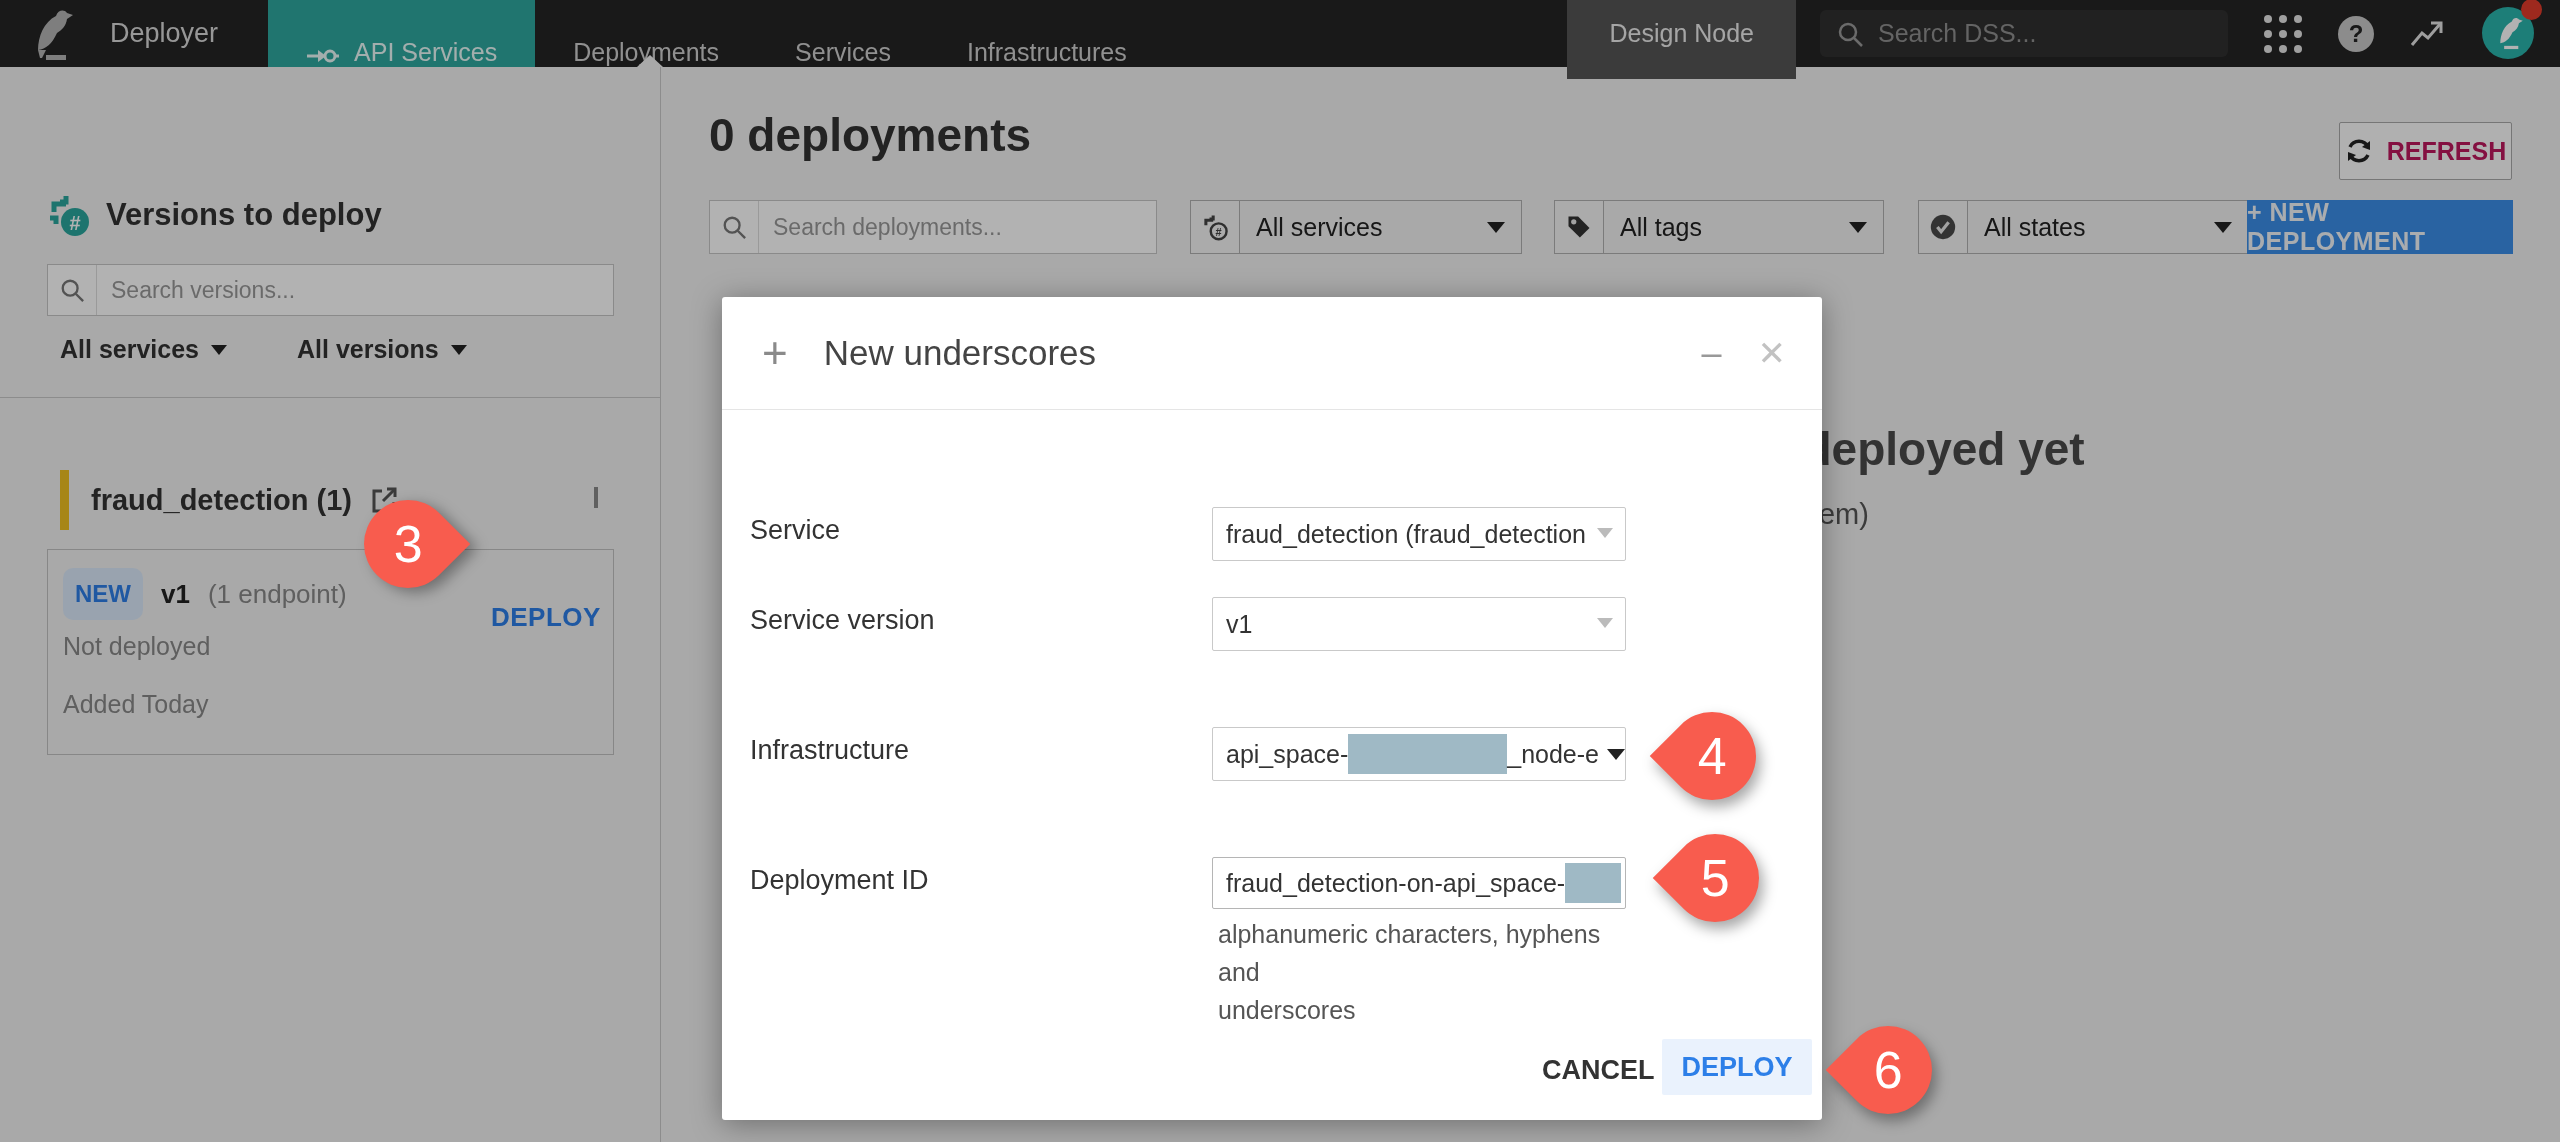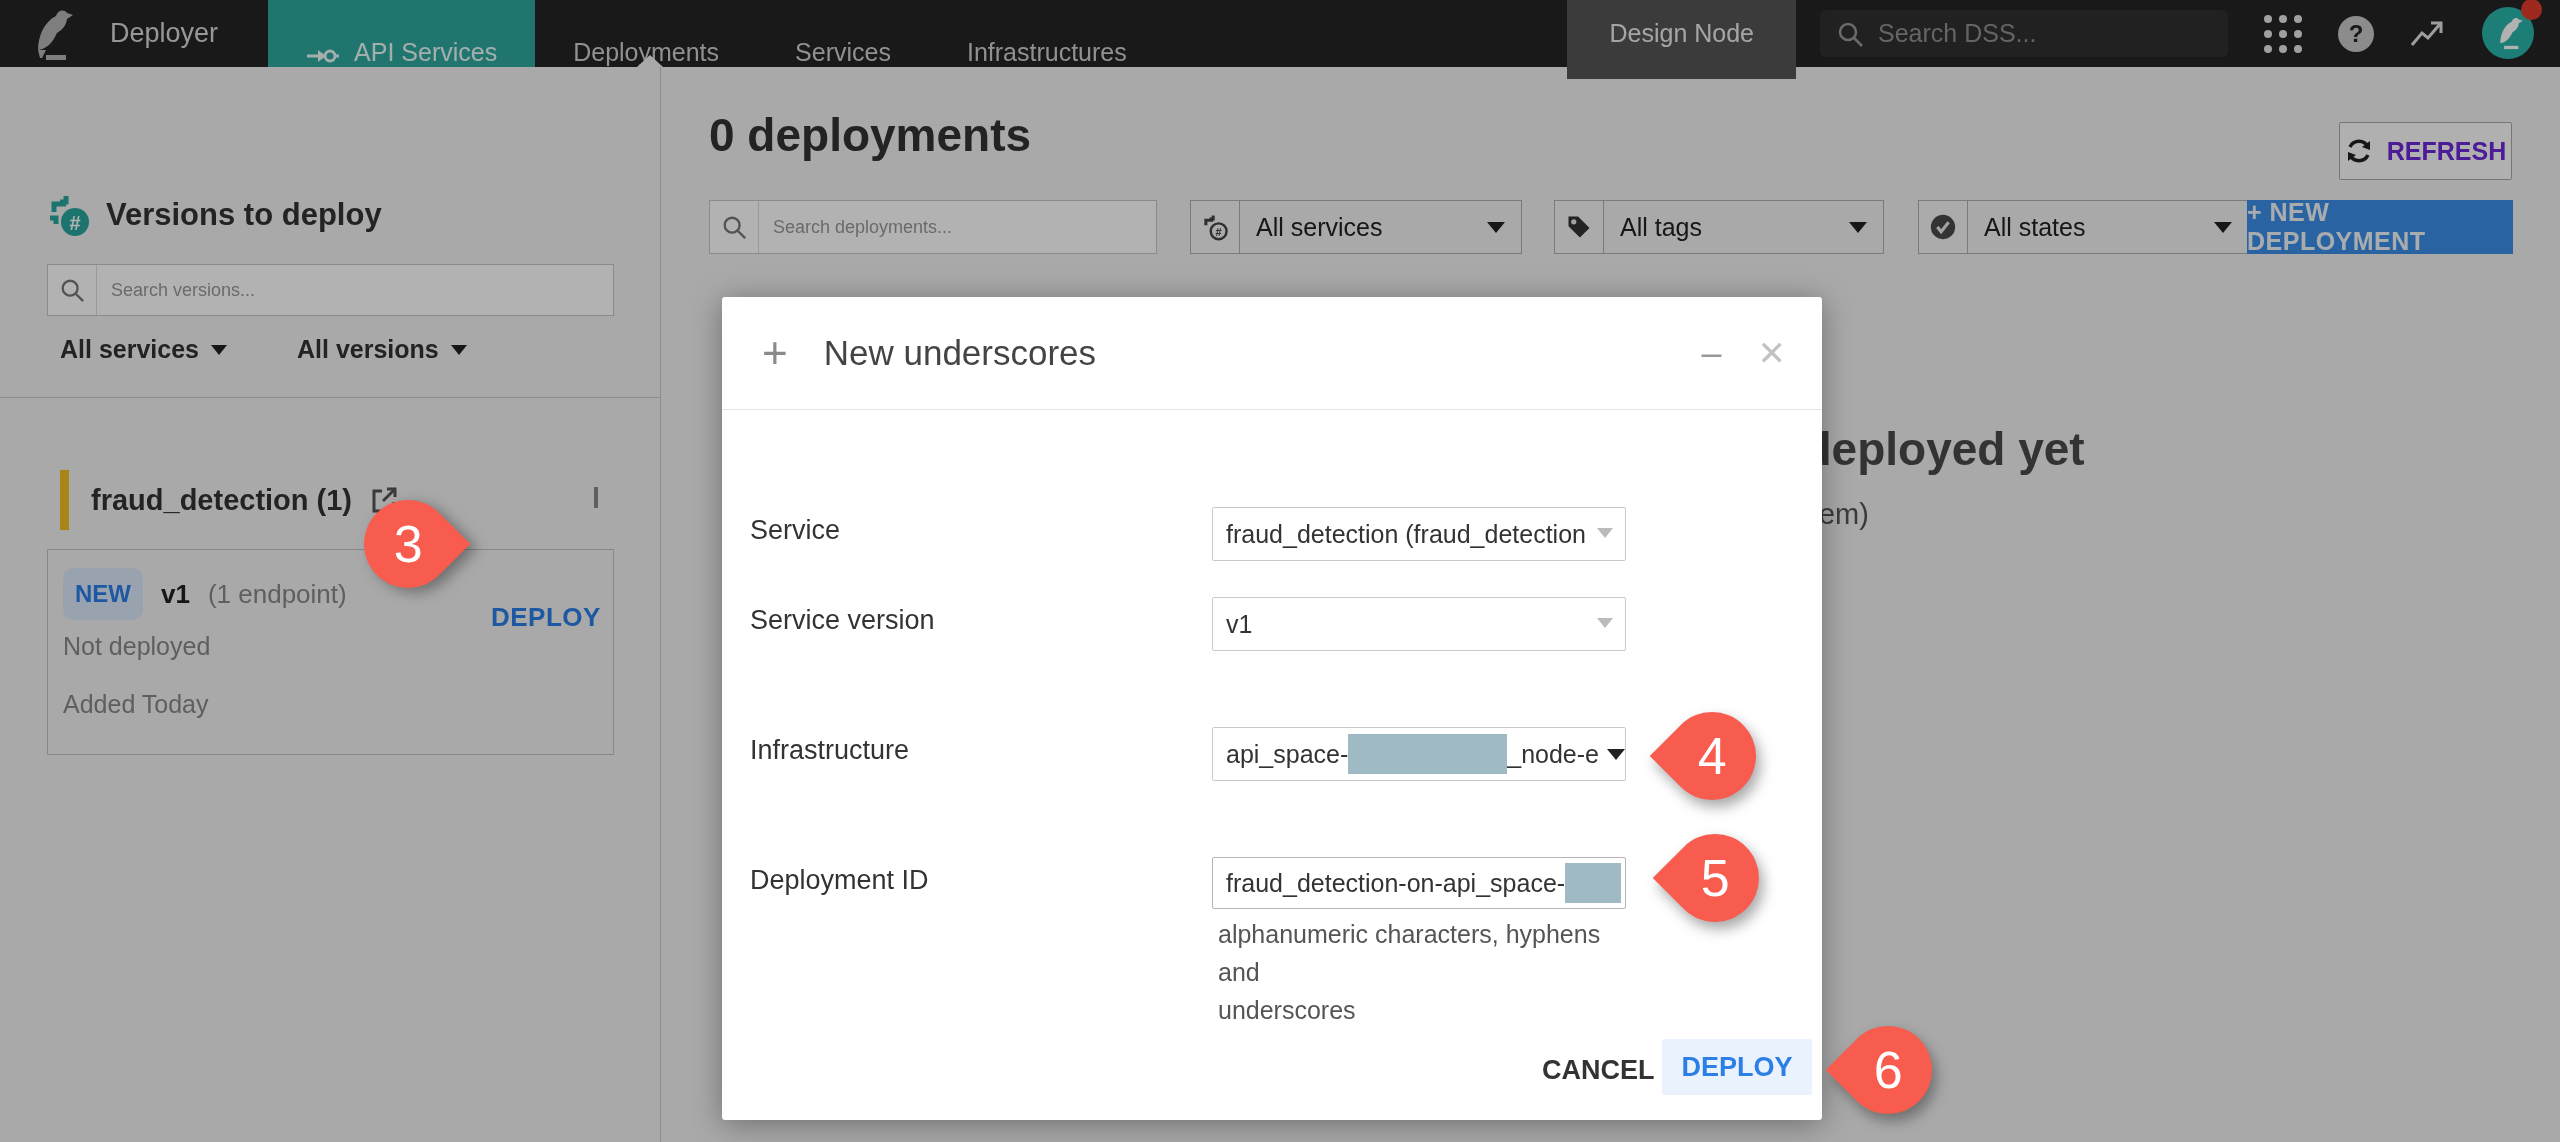--- a/index.html
+++ b/index.html
@@ -25,40 +25,40 @@
   .help-circle { width:36px; height:36px; border-radius:50%; background:#c9c9c9; color:#242424; font-size:24px; font-weight:bold; display:flex; align-items:center; justify-content:center; }
   .avatar-wrap { position:relative; width:54px; height:54px; margin:0 24px 0 36px; }
   .avatar { width:52px; height:52px; border-radius:50%; background:#2ab5ac; display:flex; align-items:center; justify-content:center; overflow:hidden; }
   .avatar-dot { position:absolute; right:-6px; top:-8px; width:21px; height:21px; border-radius:50%; background:#e23c2b; }
   
   .sidebar { position:absolute; left:0; top:67px; width:660px; height:1075px; background:#f2f2f2; border-right:1px solid #c9c9c9; }
   .sb-title { position:absolute; left:46px; top:125px; display:flex; align-items:center; gap:14px; }
   .sb-title .t { font-size:31px; font-weight:600; color:#333; }
   .sb-search { position:absolute; left:47px; top:197px; width:565px; height:50px; background:#fff; border:1px solid #c6c6c6; display:flex; align-items:stretch; }
   .sb-search .icell, .m-search .icell { width:48px; display:flex; align-items:center; justify-content:center; border-right:1px solid #ddd; }
-  .sb-search .ph, .m-search .ph { display:flex; align-items:center; padding-left:14px; color:#999; font-size:18px; }
+  .sb-search .ph, .m-search .ph { display:flex; align-items:center; padding-left:14px; color:#999; font-size:23px; }
   .sb-filters { position:absolute; left:60px; top:268px; display:flex; gap:70px; }
   .sb-filter { display:flex; align-items:center; gap:12px; font-size:25px; font-weight:600; color:#333; }
   .sb-divider { position:absolute; left:0; top:330px; width:660px; border-top:1px solid #c9c9c9; }
   .grp-head { position:absolute; left:60px; top:403px; width:552px; height:60px; display:flex; align-items:center; }
   .grp-bar { width:9px; height:60px; background:#efc020; margin-right:22px; }
   .grp-name { font-size:29px; font-weight:600; color:#333; margin-right:16px; }
   .grp-chev { margin-left:auto; margin-right:14px; }
   .chev-up { width:16px; height:16px; border-top:4px solid #8a8a8a; border-right:4px solid #8a8a8a; transform:rotate(-45deg); margin-top:8px; }
   .ver-card { position:absolute; left:47px; top:482px; width:565px; height:204px; border:1px solid #c2c2c2; }
   .vc-row1 { position:absolute; left:15px; top:18px; display:flex; align-items:center; gap:18px; }
   .badge-new { background:#dceafb; color:#2d7fe8; font-size:24px; font-weight:700; padding:12px 12px; border-radius:10px; }
   .vc-v { font-size:26px; font-weight:600; color:#222; }
   .vc-ep { font-size:26px; color:#888; }
   .vc-sub1 { position:absolute; left:15px; top:82px; font-size:25px; color:#888; }
   .vc-sub2 { position:absolute; left:15px; top:140px; font-size:25px; color:#888; }
   .vc-deploy { position:absolute; left:443px; top:52px; font-size:26px; font-weight:700; color:#2d7fe8; letter-spacing:0.5px; }
   
   .main-head { position:absolute; left:709px; top:108px; font-size:46px; font-weight:600; color:#333; }
-  .refresh-btn { position:absolute; left:2339px; top:122px; width:171px; height:56px; background:#fcfcfc; border:1px solid #a9a9a9; border-radius:2px; display:flex; align-items:center; justify-content:center; gap:14px; font-size:25px; font-weight:700; color:#6d28d9; }
+  .refresh-btn { position:absolute; left:2339px; top:122px; width:171px; height:56px; background:#fcfcfc; border:1px solid #a9a9a9; border-radius:2px; display:flex; align-items:center; justify-content:center; gap:14px; font-size:25px; font-weight:700; color:#be185d; }
   .filter-row { position:absolute; left:709px; top:200px; height:52px; }
   .m-search { position:absolute; left:0; top:0; width:446px; height:52px; background:#fff; border:1px solid #c6c6c6; display:flex; align-items:stretch; }
   .dropdown { position:absolute; top:0; height:52px; border:1px solid #b0b0b0; display:flex; align-items:stretch; background:transparent; }
   .dd-icell { width:48px; display:flex; align-items:center; justify-content:center; border-right:1px solid #b0b0b0; background:rgba(255,255,255,0.25); }
   .dd-label { display:flex; align-items:center; padding-left:16px; font-size:25px; color:#222; flex:1; }
   .dd-caret { display:flex; align-items:center; padding-right:16px; }
   .caret-down { width:0; height:0; border-left:9px solid transparent; border-right:9px solid transparent; border-top:11px solid #222; }
   .caret-sm { width:0; height:0; border-left:8px solid transparent; border-right:8px solid transparent; border-top:10px solid #222; }
   .dd-services { left:481px; width:330px; }
   .dd-tags { left:845px; width:328px; }

